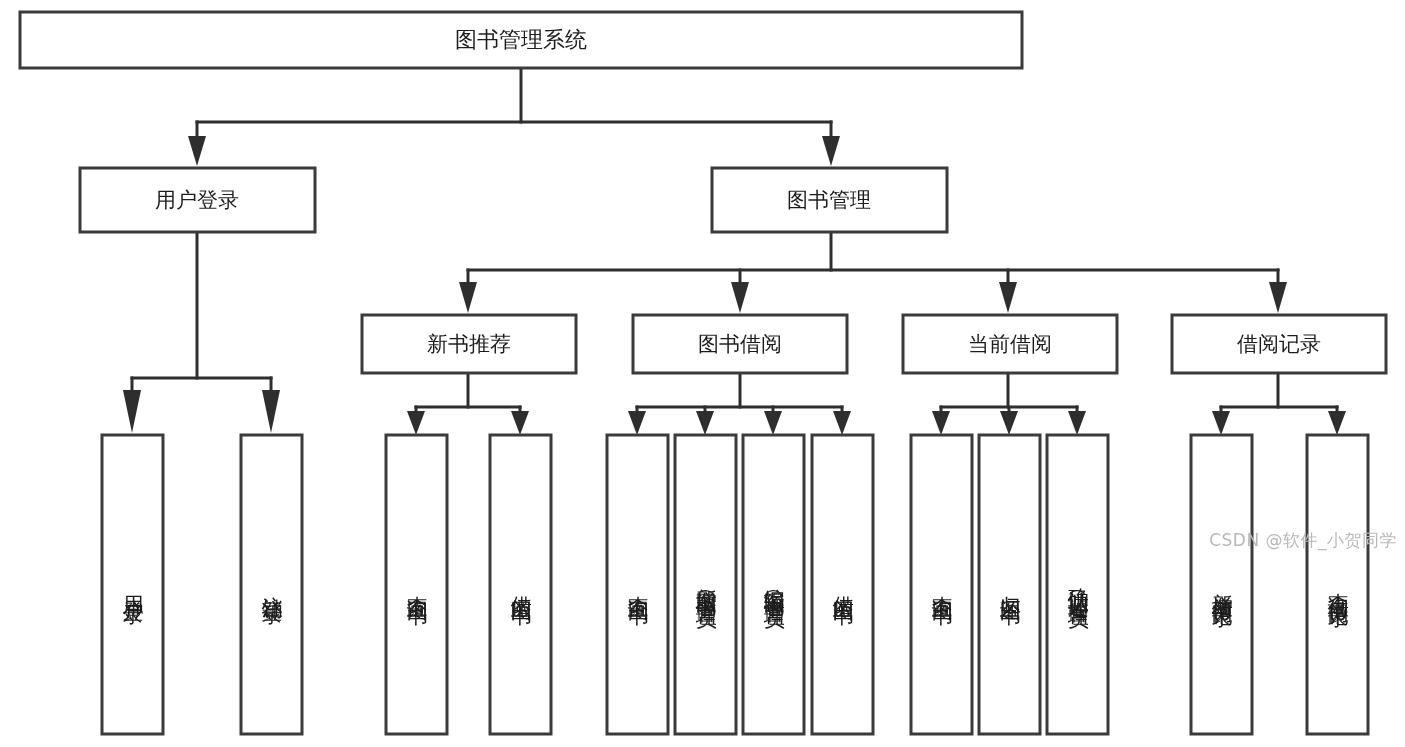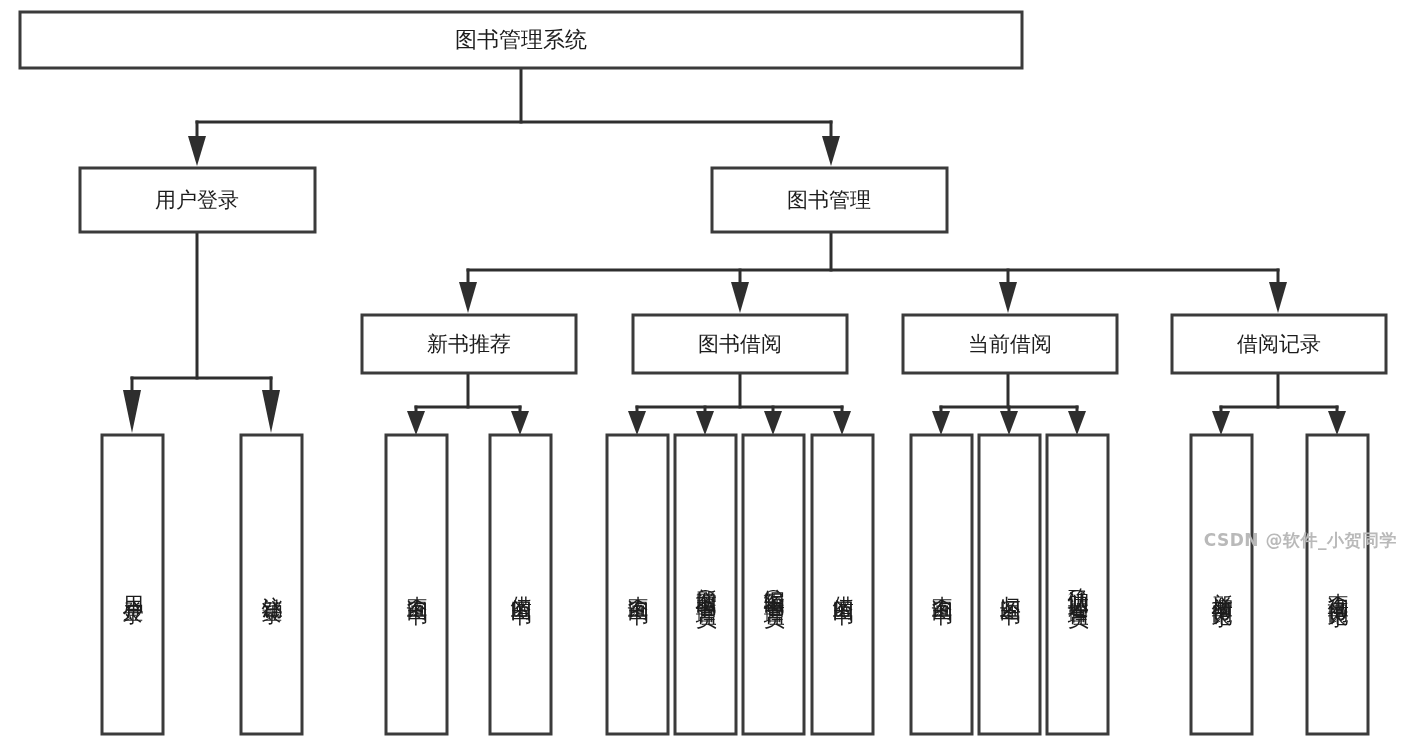--- a/index.html
+++ b/index.html
@@ -69,21 +69,20 @@
   }
   .watermark {
     position: absolute;
     right: 8px;
     bottom: 4px;
     font-family: "DejaVu Sans", "Liberation Sans", sans-serif;
     font-size: 17px;
     color: #b9b9b9;
     letter-spacing: 0.5px;
     white-space: nowrap;
-    font-weight: bold;
   }
 </style>
 </head>
 <body>
 
 <div id="diagram-root">
 
   <svg id="flow-svg" viewBox="0 0 1405 747">
 
     <g>

